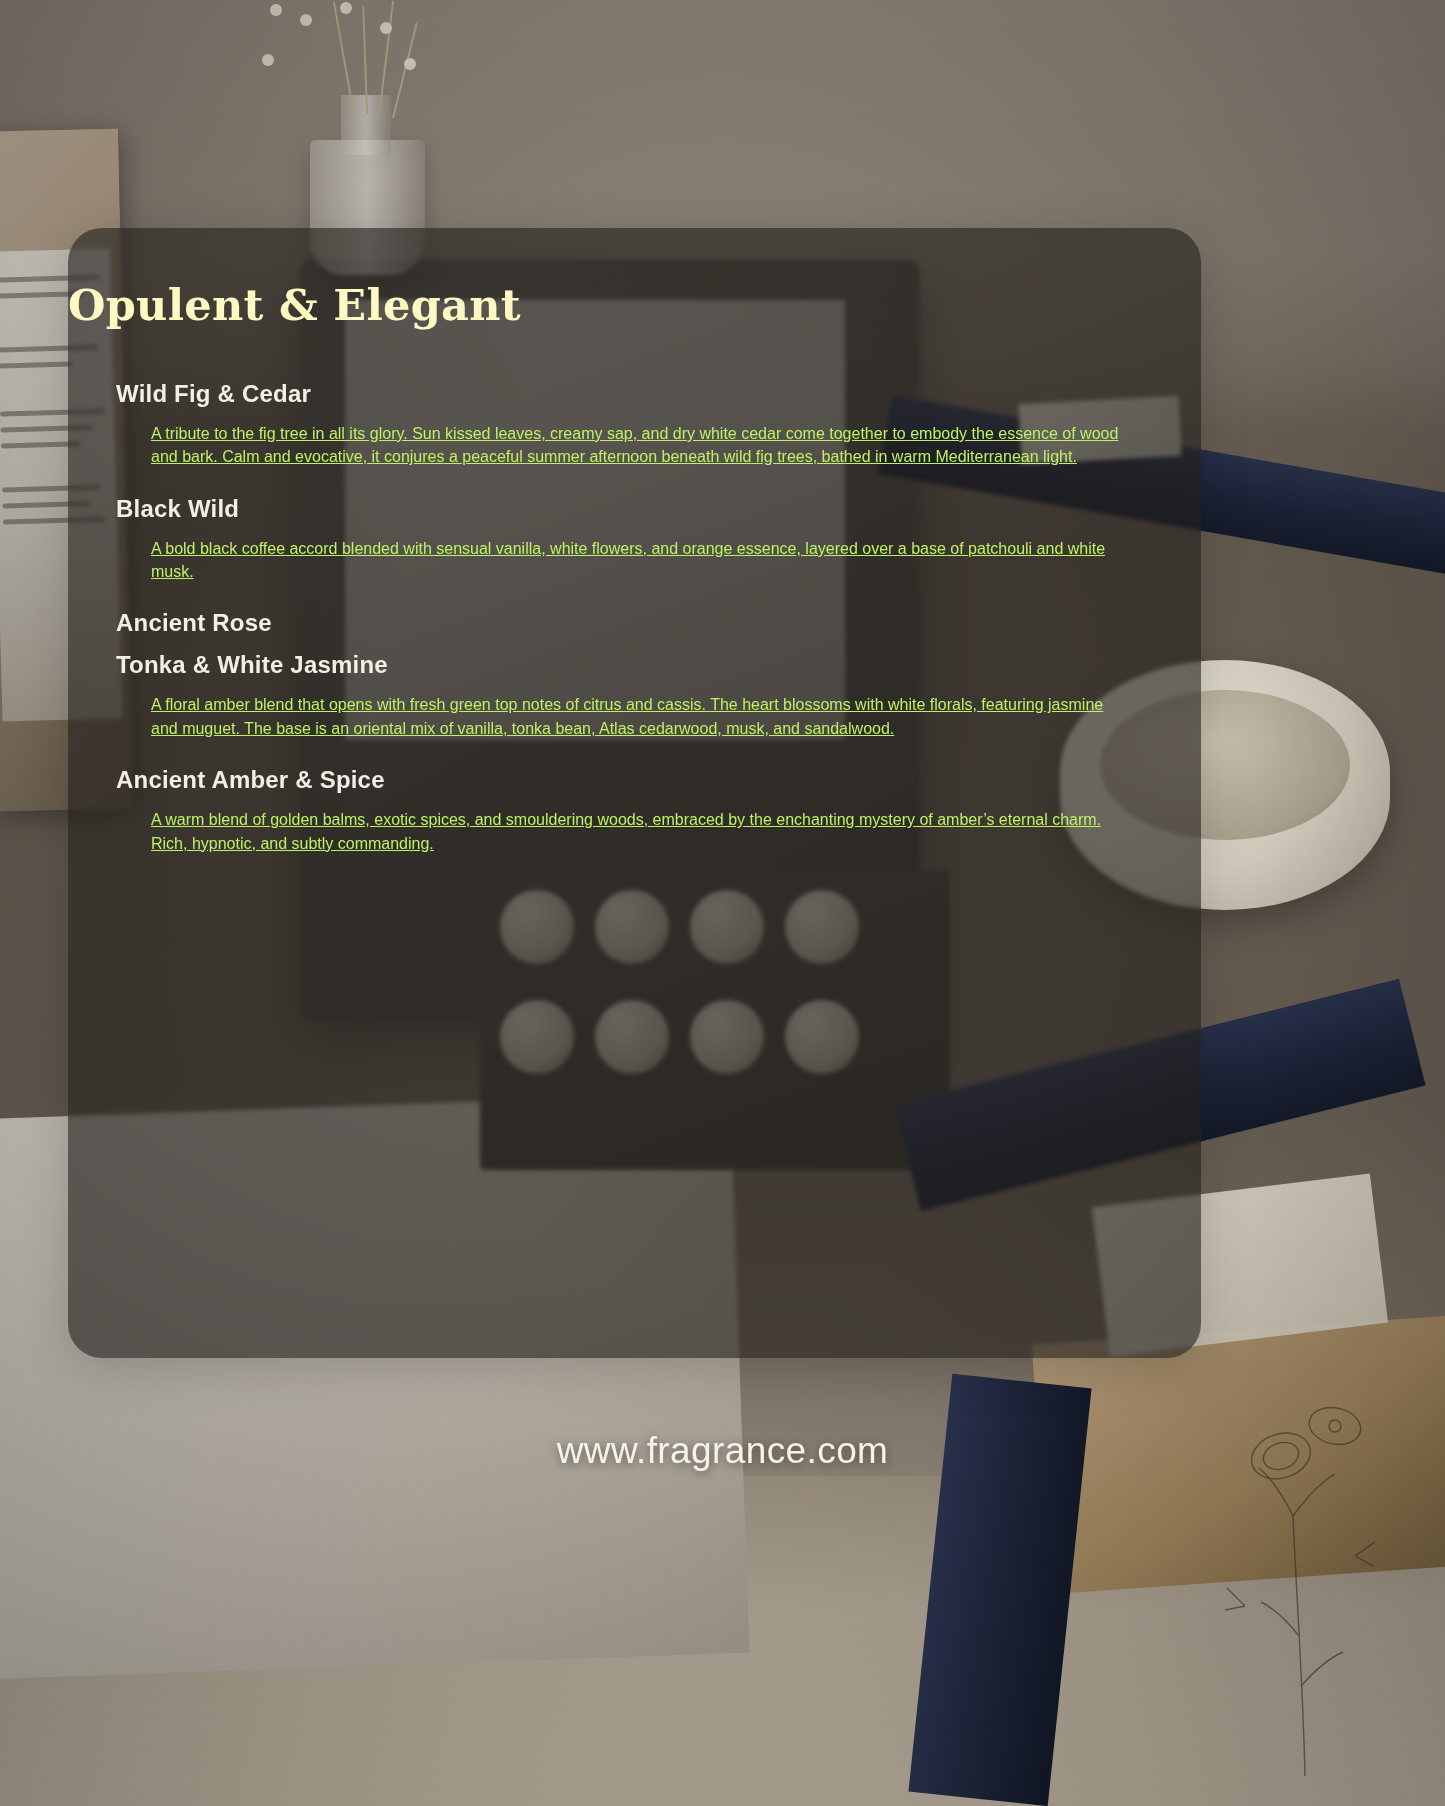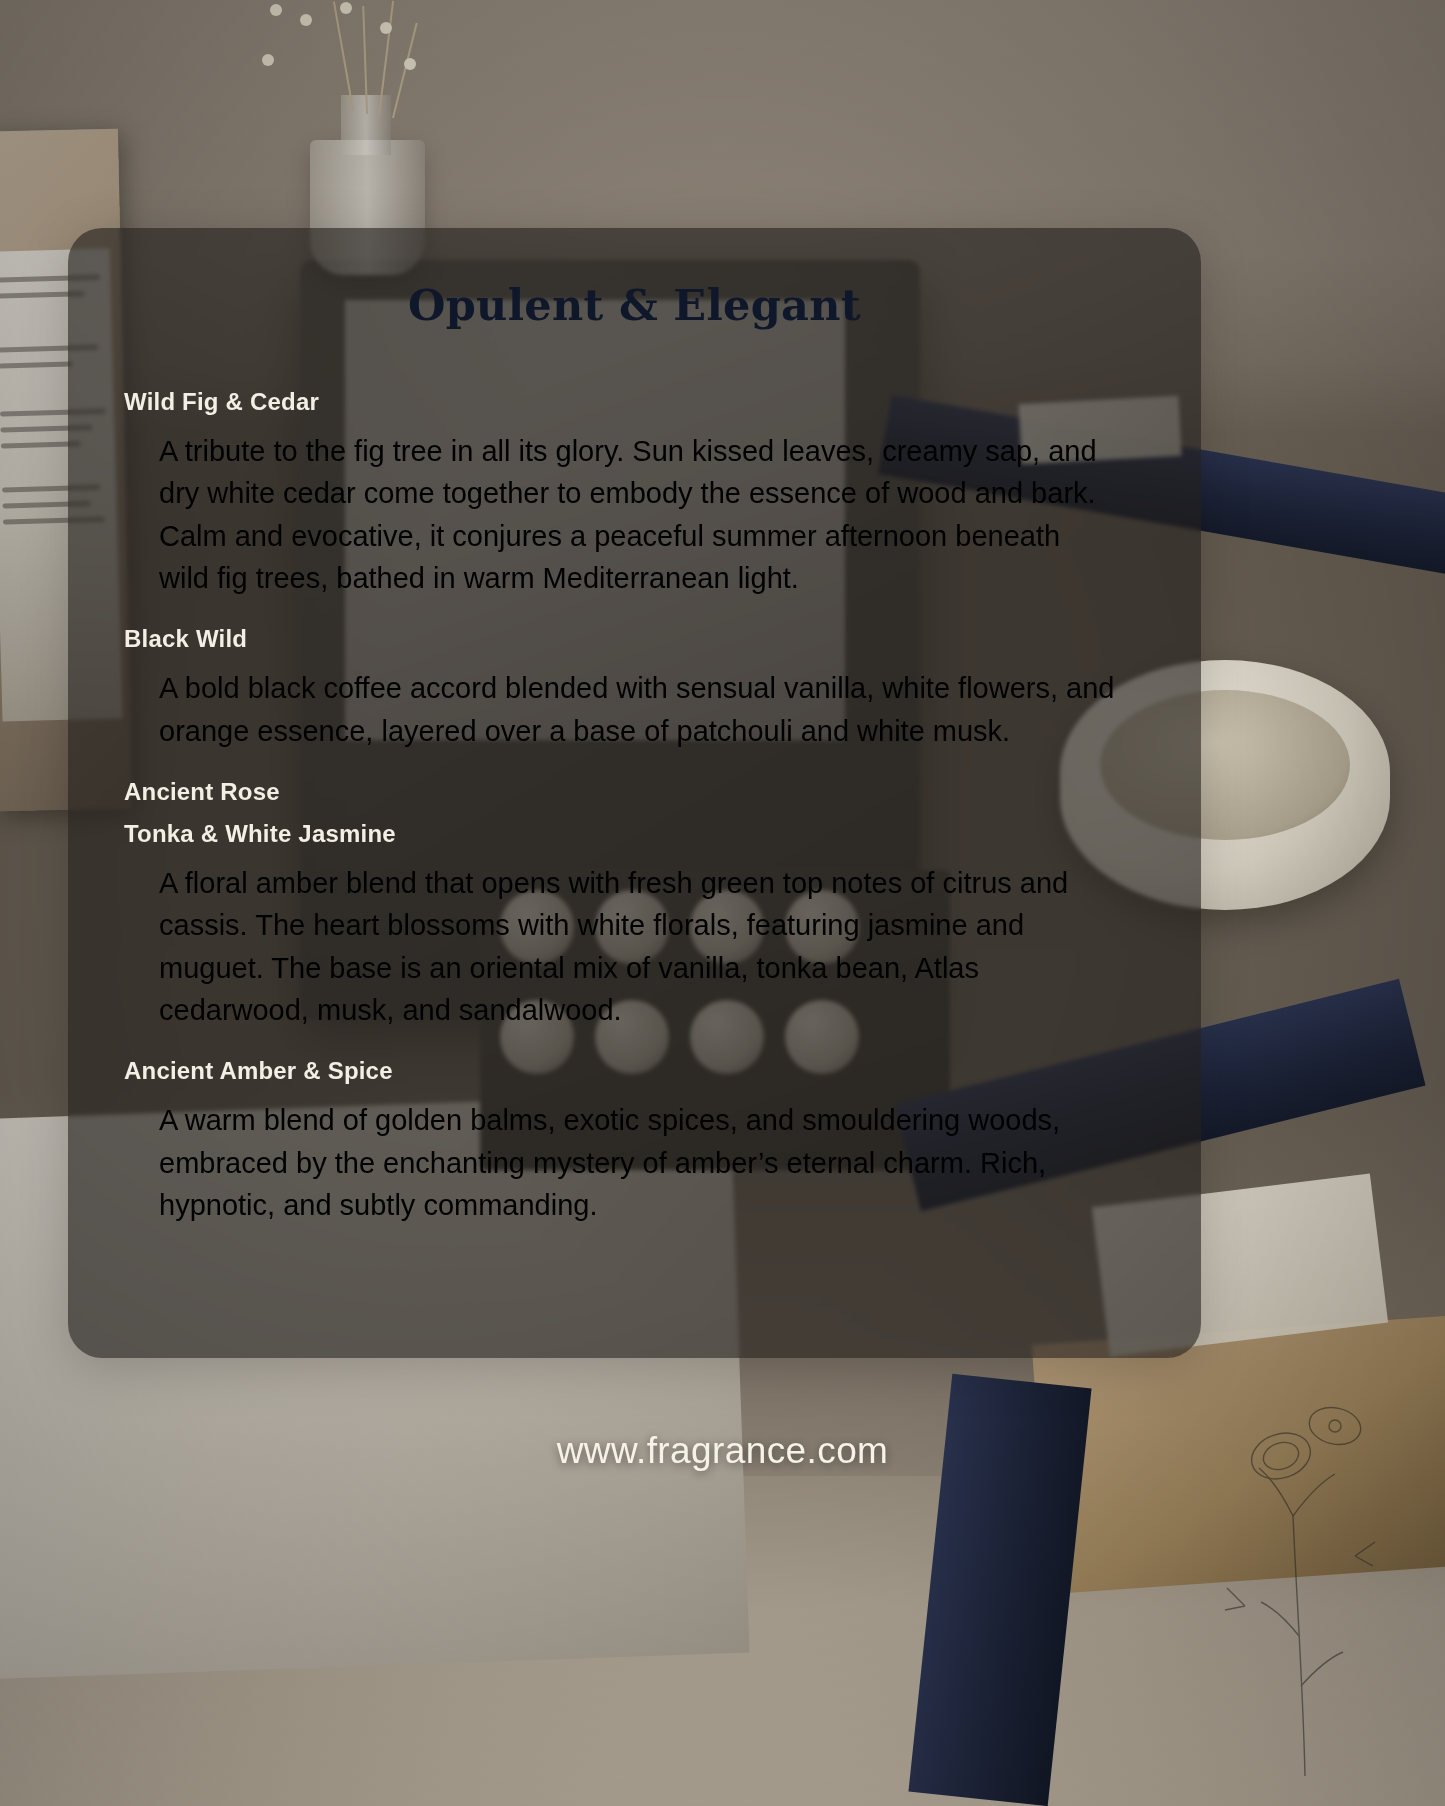--- a/index.html
+++ b/index.html
@@ -227,49 +227,49 @@
     background: rgba(34, 30, 27, 0.62);
     border-radius: 34px;
     z-index: 20;
     backdrop-filter: blur(2px);
     box-shadow: 0 10px 50px rgba(0,0,0,.18);
   }
 
   #card-title {
     margin: 0;
     padding-top: 52px;
-    text-align: center;
-    color: #0f172a;
+    color: #fef9c3;
     font-family: "DejaVu Serif", serif;
     font-weight: bold;
     font-size: 43px;
     letter-spacing: .3px;
   }
 
   .entries {
-    margin: 16px;
+    margin: 8px;
     padding: 42px 40px 0 40px;
   }
   .entry { margin-bottom: 8px; }
   .entry-name {
     color: #f3efe4;
     font-size: 24px;
     font-weight: bold;
     letter-spacing: .2px;
     margin: 0 0 14px 0;
     padding-left: 0;
   }
   .entry-desc {
-    color: #000000;
-    font-size: 29px;
+    color: #bef264;
+    font-size: 16px;
     line-height: 1.46;
     margin: 0 0 26px 0;
     padding-left: 35px;
     padding-right: 28px;
     font-weight: 300;
+    text-decoration: underline;
   }
 
   #website {
     position: absolute;
     left: 0; right: 0;
     top: 1430px;
     text-align: center;
     color: #f6f2e8;
     font-size: 37px;
     letter-spacing: .4px;

